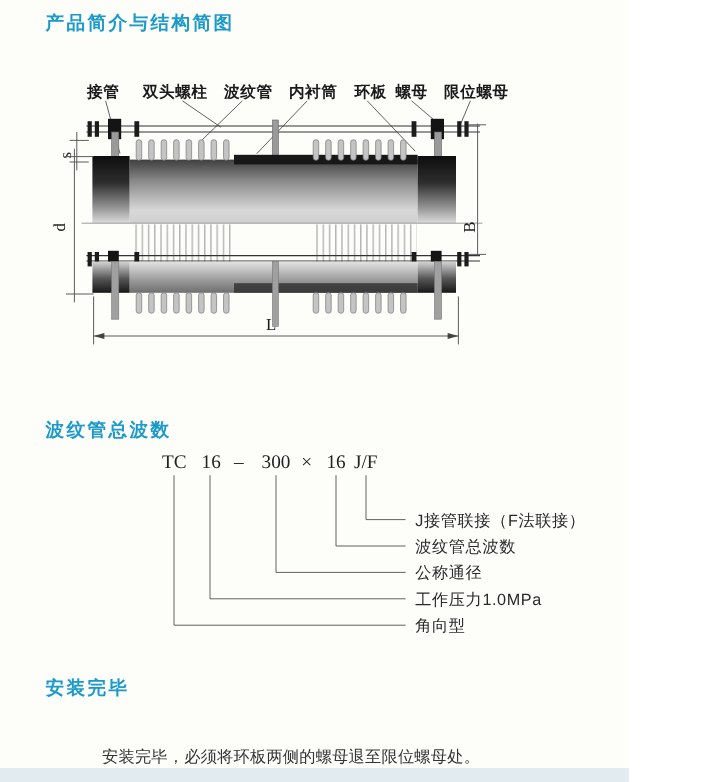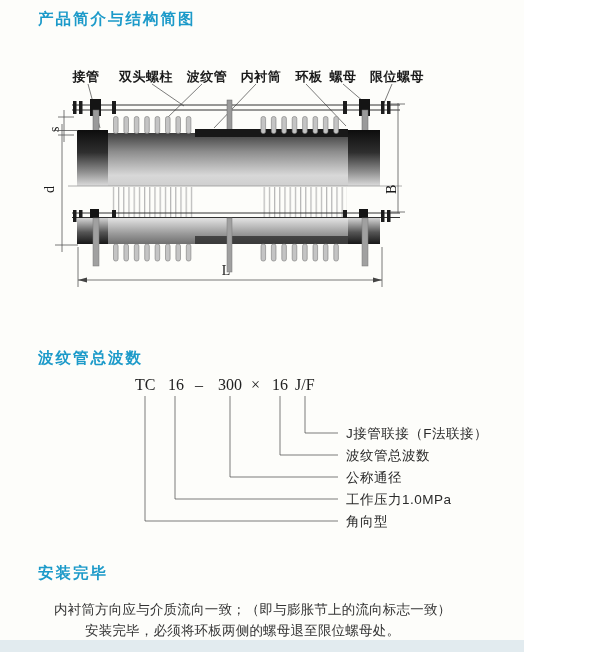--- a/index.html
+++ b/index.html
@@ -237,17 +237,16 @@
       <text class="ann" x="246" y="66">J接管联接（F法联接）</text>
       <text class="ann" x="246" y="88">波纹管总波数</text>
       <text class="ann" x="246" y="110">公称通径</text>
       <text class="ann" x="246" y="132">工作压力1.0MPa</text>
       <text class="ann" x="246" y="154">角向型</text>
     </g>
   </svg>
 
   <h2 class="sec-heading" id="h-install">安装完毕</h2>
 
-  <p class="para" id="para1">内衬筒方向应与介质流向一致；（即与膨胀节上的流向标志一致）</p>
   <p class="para" id="para2">安装完毕，必须将环板两侧的螺母退至限位螺母处。</p>
 
   <div class="footer-band"></div>
 </div>
 
 </body></html>

